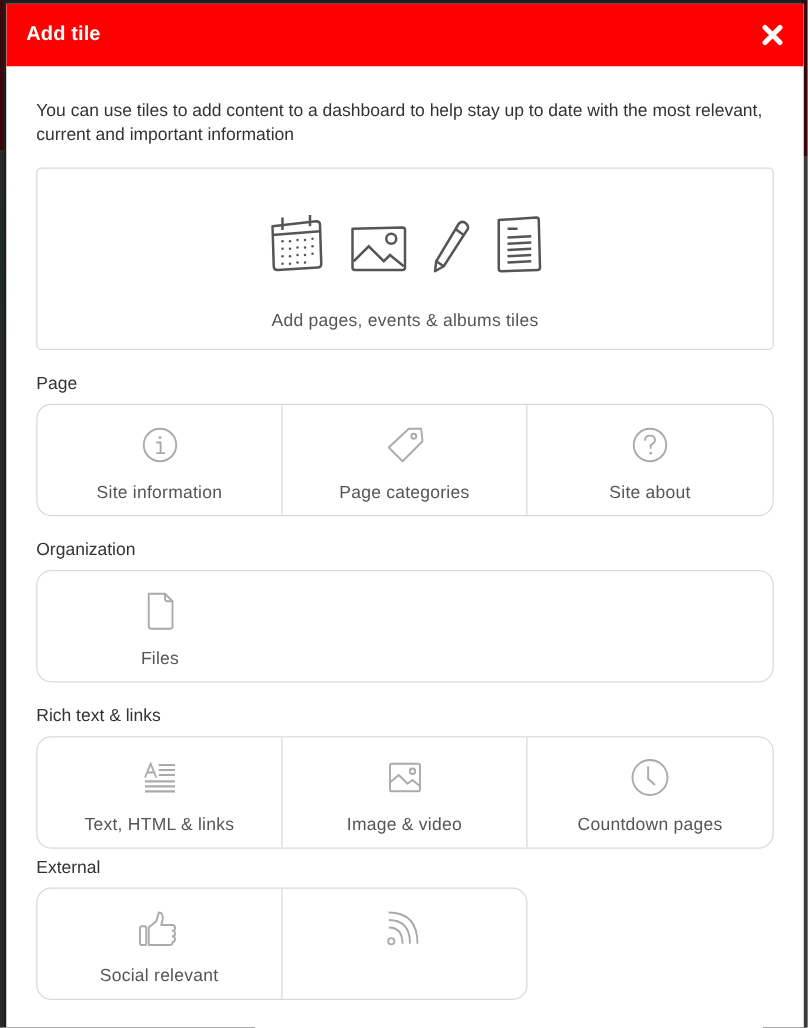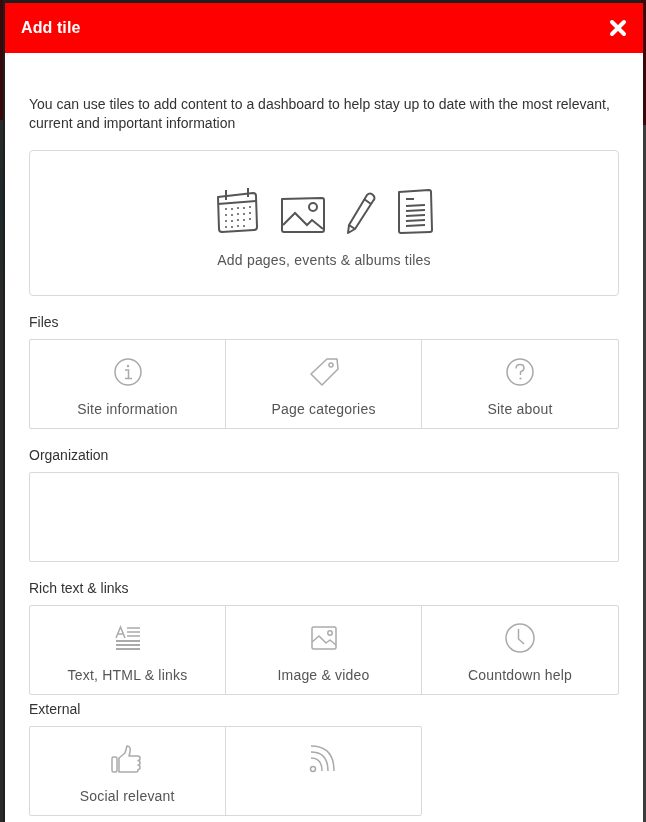--- a/index.html
+++ b/index.html
@@ -30,37 +30,38 @@
   }
   .modal-title {
     color: #ffffff; font-size: 16px; font-weight: bold; letter-spacing: 0.1px;
   }
   .close-btn {
     width: 22px; height: 22px; display: flex; align-items: center; justify-content: center;
     cursor: pointer;
   }
   .modal-body { padding: 0 24px 0 24px; }
   .intro {
-    margin-top: 42px; font-size: 14px; line-height: 19px; color: #333333;
+    margin-top: 26px; font-size: 14px; line-height: 19px; color: #333333;
     width: 590px;
   }
   .featured {
     margin-top: 17px; width: 590px; height: 146px;
     border: 1px solid #d9d9d9; border-radius: 4px;
     display: flex; flex-direction: column; align-items: center; justify-content: flex-start;
     cursor: pointer;
+    gap: 12px;
   }
   .featured-icons { display: flex; gap: 18px; align-items: flex-end; margin-top: 36px; height: 48px; }
   .featured-label { margin-top: 17px; font-size: 14px; color: #555555; letter-spacing: 0.2px; }
   .section-label {
     font-size: 14px; color: #333333; height: 16px; line-height: 16px;
   }
   .grid {
     display: flex; width: 590px; height: 90px;
-    border: 1px solid #d9d9d9; border-radius: 2px; overflow: hidden;
+    border: 1px solid #d9d9d9; border-radius: 12px; overflow: hidden;
     margin-top: 9px;
   }
   .grid.two { width: 393px; }
   .tile {
     width: 196px; height: 100%;
     display: flex; flex-direction: column; align-items: center;
     border-right: 1px solid #d9d9d9;
     cursor: pointer;
   }
   .tile:last-child { border-right: none; }
@@ -129,21 +130,21 @@
           <path d="M4 34 L10 38"></path>
         </svg>
         <svg width="40" height="48" viewBox="0 0 40 48" fill="none" stroke="#555" stroke-width="2">
           <path d="M4 5 L34 3 Q36 3 36 5 L37 43 Q37 45 35 45 L6 46 Q4 46 4 44 Z" stroke-linejoin="round"></path>
           <path d="M11 12 L19 12 M11 19 L30 18 M11 24 L30 23 M11 29 L30 28 M11 34 L30 33 M11 39 L30 38"></path>
         </svg>
       </div>
       <span class="featured-label">Add pages, events &amp; albums tiles</span>
     </div>
 
-    <div style="margin-top: 18px;" class="section-label">Files</div>
+    <div style="margin-top: 18px;" class="section-label">Page</div>
     <div class="grid three">
       <div class="tile">
         <div class="tile-icon">
           <svg width="30" height="30" viewBox="0 0 30 30" fill="none" stroke="#aaa" stroke-width="1.5">
             <circle cx="15" cy="15" r="13"></circle>
             <circle cx="15" cy="9" r="1.2" fill="#aaa" stroke="none"></circle>
             <path d="M12 13 L15.5 13 L15.5 21 M12 21.5 L19 21.5"></path>
           </svg>
         </div>
         <span class="tile-label">Site information</span>
@@ -164,20 +165,29 @@
             <path d="M11 11.5 Q11 7.5 15 7.5 Q19 7.5 19 11 Q19 13.5 15.5 15 L15.5 18"></path>
             <circle cx="15.5" cy="21.5" r="1.1" fill="#aaa" stroke="none"></circle>
           </svg>
         </div>
         <span class="tile-label">Site about</span>
       </div>
     </div>
 
     <div style="margin-top: 18px;" class="section-label">Organization</div>
     <div class="grid three">
+      <div class="tile">
+        <div class="tile-icon">
+          <svg width="26" height="32" viewBox="0 0 26 32" fill="none" stroke="#aaa" stroke-width="1.5" stroke-linejoin="round">
+            <path d="M4 2 L17 2 L23 8 L23 28 Q23 30 21 30 L6 30 Q4 30 4 28 Z"></path>
+            <path d="M17 2 L17 6 Q17 8 19 8 L23 8"></path>
+          </svg>
+        </div>
+        <span class="tile-label">Files</span>
+      </div>
     </div>
 
     <div style="margin-top: 18px;" class="section-label">Rich text &amp; links</div>
     <div class="grid three">
       <div class="tile">
         <div class="tile-icon">
           <svg width="28" height="26" viewBox="0 0 28 26" fill="none" stroke="#aaa" stroke-width="1.5">
             <path d="M2 13 L6.5 2 L11 13 M3.8 9 L9.2 9"></path>
             <path d="M13 3 L26 3 M13 7 L26 7 M13 11 L26 11"></path>
             <path d="M2 16 L26 16 M2 20 L26 20 M2 24 L26 24" stroke-width="1.8"></path>
@@ -195,21 +205,21 @@
         </div>
         <span class="tile-label">Image &amp; video</span>
       </div>
       <div class="tile">
         <div class="tile-icon">
           <svg width="32" height="32" viewBox="0 0 32 32" fill="none" stroke="#aaa" stroke-width="1.5">
             <circle cx="16" cy="16" r="14"></circle>
             <path d="M14.5 7 L14.5 17 L20 22"></path>
           </svg>
         </div>
-        <span class="tile-label">Countdown help</span>
+        <span class="tile-label">Countdown pages</span>
       </div>
     </div>
 
     <div style="margin-top: 6px;" class="section-label">External</div>
     <div class="grid two">
       <div class="tile">
         <div class="tile-icon">
           <svg width="34" height="30" viewBox="0 0 34 30" fill="none" stroke="#aaa" stroke-width="1.5" stroke-linejoin="round">
             <rect x="2" y="13" width="5" height="15" rx="1.5"></rect>
             <path d="M9 14 L15 9 L17 2 Q21 2 20 8 L19 12 L28 12 Q30 12 30 14.5 Q30 16.5 28 16.5 Q30 16.5 30 19 Q30 21 28 21 Q30 21 30 23.5 Q30 25.5 28 25.5 L28 26 Q28 28 26 28 L9 28 Z"></path>

